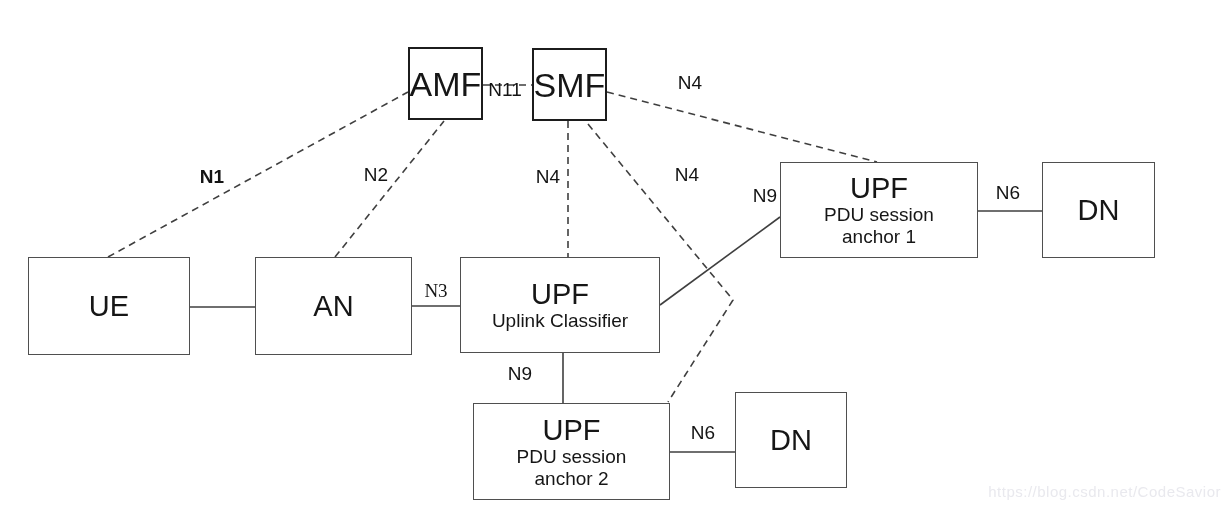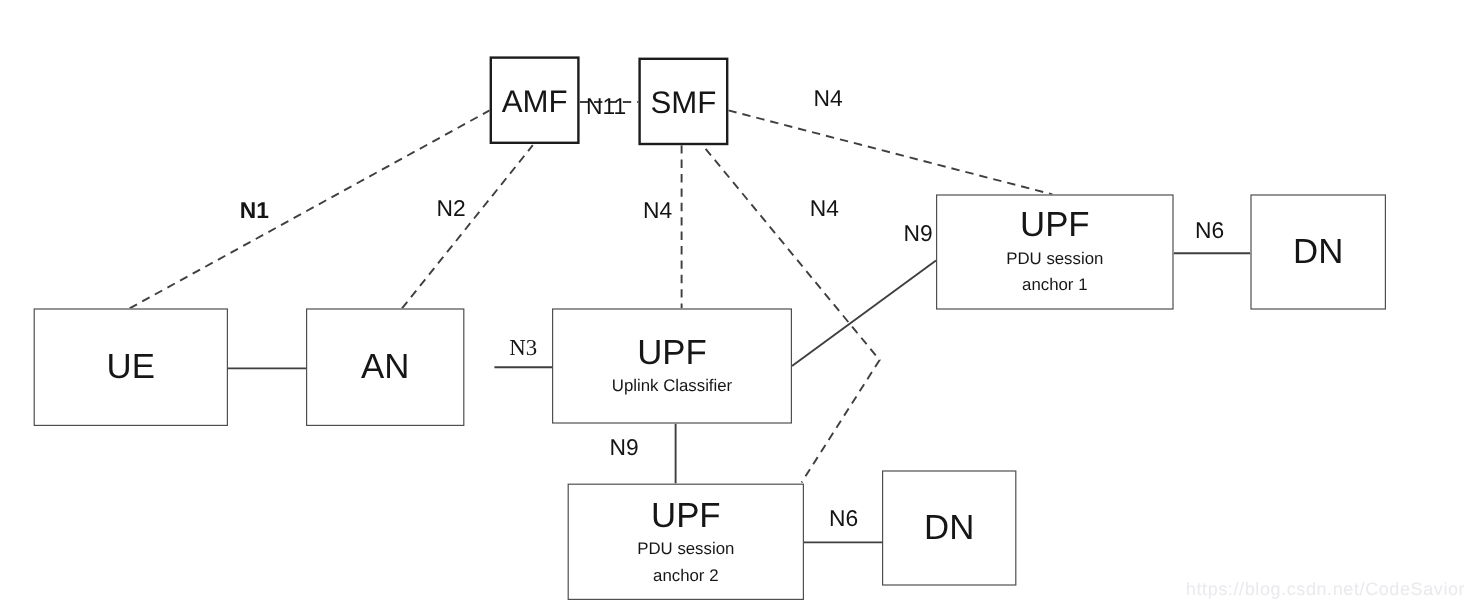--- a/index.html
+++ b/index.html
@@ -23,23 +23,23 @@
     flex-direction: column;
     align-items: center;
     justify-content: center;
     text-align: center;
     color: #161616;
     box-sizing: border-box;
   }
   .node.thick { border: 2.5px solid #1c1c1c; }
   .node.thin  { border: 1.6px solid #4f4f4f; }
   .node-label { font-size: 29px; line-height: 32px; }
-  .node.thick .node-label { font-size: 26px; line-height: 28px; }
+  .node.thick .node-label { font-size: 34px; line-height: 28px; }
   .node-sublabel {
-    font-size: 14px;
+    font-size: 19px;
     line-height: 22px;
     white-space: pre-line;
   }
   .edge-label {
     position: absolute;
     transform: translate(-50%, -50%);
     font-size: 19px;
     color: #141414;
     white-space: nowrap;
   }
@@ -73,21 +73,21 @@
   <div class="watermark" style="color: rgb(233, 233, 238);">https://blog.csdn.net/CodeSavior</div>
 <div class="node thick" style="left: 408px; top: 47px; width: 75px; height: 73px;">
       <div class="node-label">AMF</div>
     </div>
     <div class="node thick" style="left: 532px; top: 48px; width: 75px; height: 73px;">
       <div class="node-label">SMF</div>
     </div>
     <div class="node thin" style="left: 28px; top: 257px; width: 162px; height: 98px; justify-content: center;">
       <div class="node-label">UE</div>
     </div>
-    <div class="node thin" style="left: 255px; top: 257px; width: 132px; height: 98px;">
+    <div class="node thin" style="left: 255px; top: 257px; width: 157px; height: 98px;">
       <div class="node-label">AN</div>
     </div>
     <div class="node thin" style="left: 460px; top: 257px; width: 200px; height: 96px;">
       <div class="node-label">UPF</div>
       <div class="node-sublabel">Uplink Classifier</div>
     </div>
     <div class="node thin" style="left: 780px; top: 162px; width: 198px; height: 96px;">
       <div class="node-label">UPF</div>
       <div class="node-sublabel">PDU session
 anchor 1</div>

